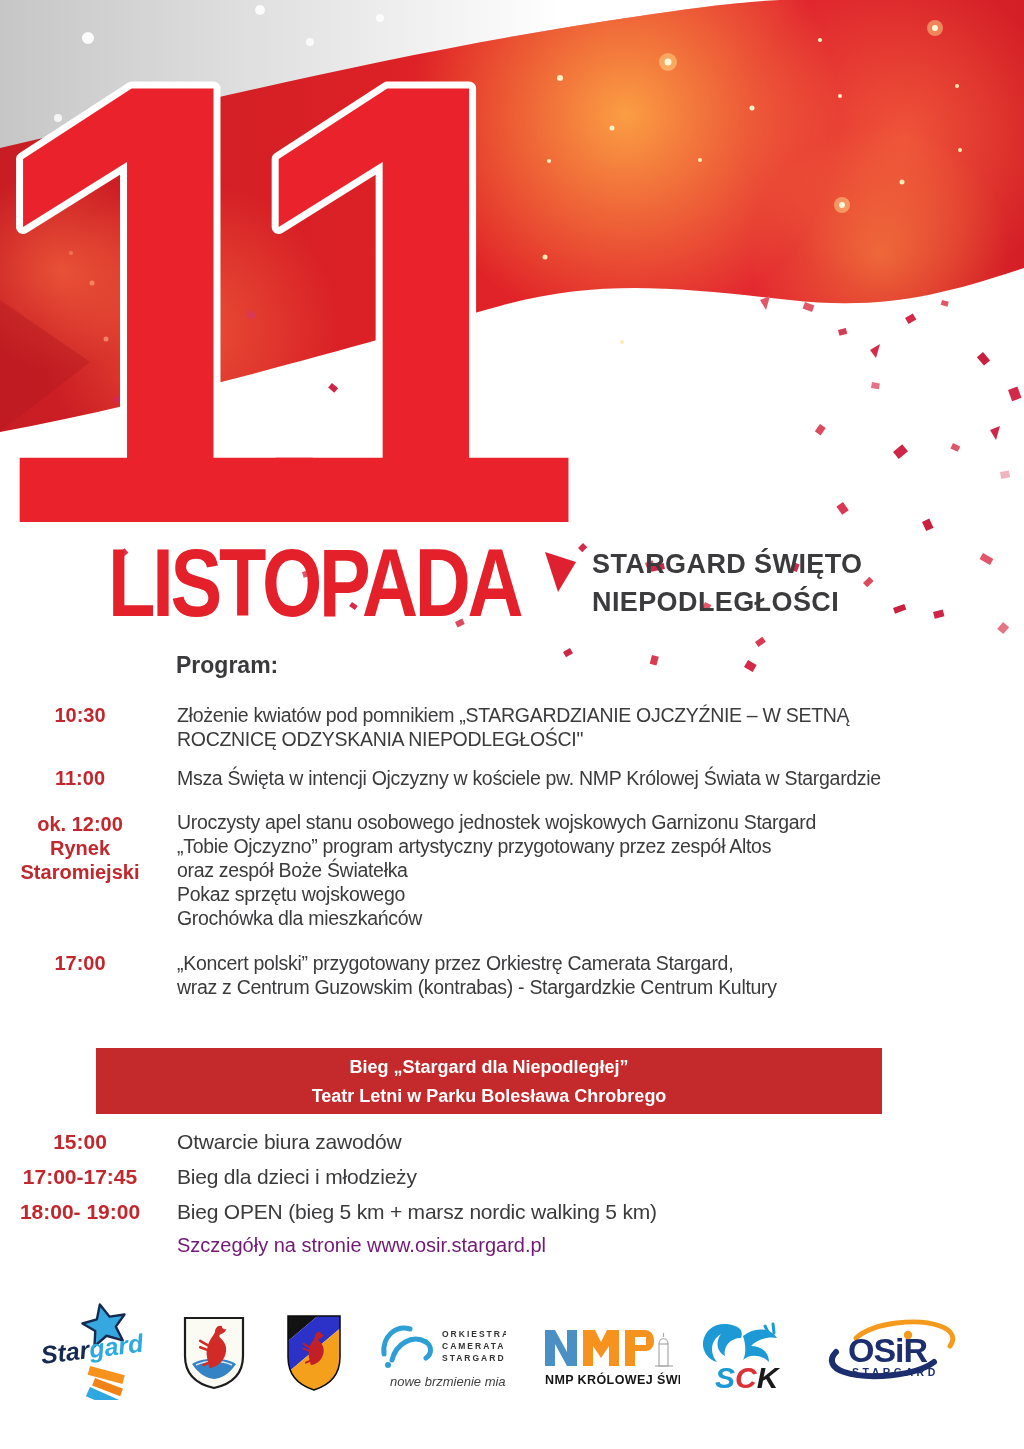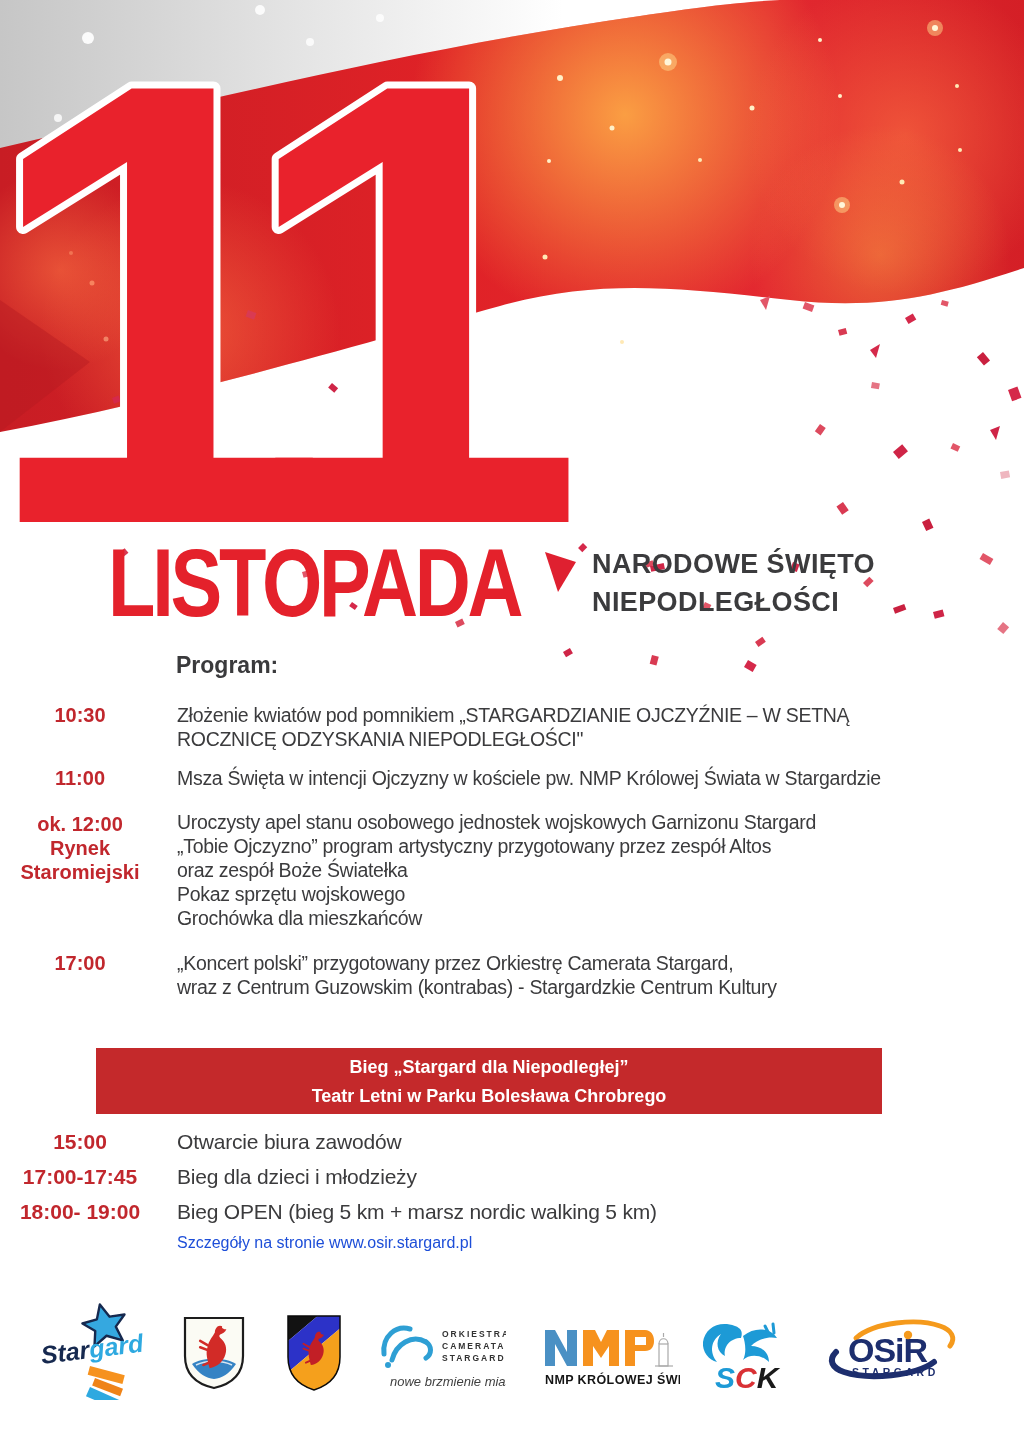--- a/index.html
+++ b/index.html
@@ -24,21 +24,21 @@
   .pdesc div{color:#3b3b3d;font-weight:400;font-size:19.5px;line-height:24px;
              letter-spacing:-.3px;white-space:nowrap;}
 
   
   .banner{position:absolute;left:96px;top:1048px;width:786px;height:66px;background:#c4292b;
           text-align:center;color:#ffffff;font-weight:700;font-size:18px;line-height:29px;
           padding-top:5px;box-sizing:border-box;}
   
   .rrow .ptime{font-size:21px;line-height:26px;}
   .rrow .pdesc div{font-size:21px;line-height:26px;letter-spacing:-.2px;}
-  .note{position:absolute;left:177px;top:1234px;font-size:16px;color:#1d4ed8;}
+  .note{position:absolute;left:177px;top:1234px;font-size:20px;color:#701a75;}
 
   
   .logo{position:absolute;}
 </style>
 </head>
 <body>
 
 <div class="poster">
 
   <svg class="abs" style="left:0;top:0" width="1024" height="740" viewBox="0 0 1024 740">
@@ -160,21 +160,21 @@
       <path d="M545,552 L576,562 L558,592 Z" fill="#df2030"></path>
     </g>
   </svg>
 
   <svg class="abs" style="left:0;top:0" width="720" height="560" viewBox="0 0 720 560">
     <text x="-20" y="522" font-size="630" font-weight="bold" letter-spacing="-60" fill="#e9222c" stroke="#ffffff" stroke-width="14" paint-order="stroke" stroke-linejoin="round">11</text>
   </svg>
 
   <div class="month">LISTOPADA</div>
   <div class="holiday">
-    <div>NARODOWE ŚWIĘTO</div>
+    <div>STARGARD ŚWIĘTO</div>
     <div>NIEPODLEGŁOŚCI</div>
   </div>
 
   <div class="prog-heading">Program:</div>
 
   <div class="prow" style="top:703px">
     <div class="ptime">10:30</div>
     <div class="pdesc">
       <div>Złożenie kwiatów pod pomnikiem „STARGARDZIANIE OJCZYŹNIE – W SETNĄ</div>
       <div>ROCZNICĘ ODZYSKANIA NIEPODLEGŁOŚCI"</div>

